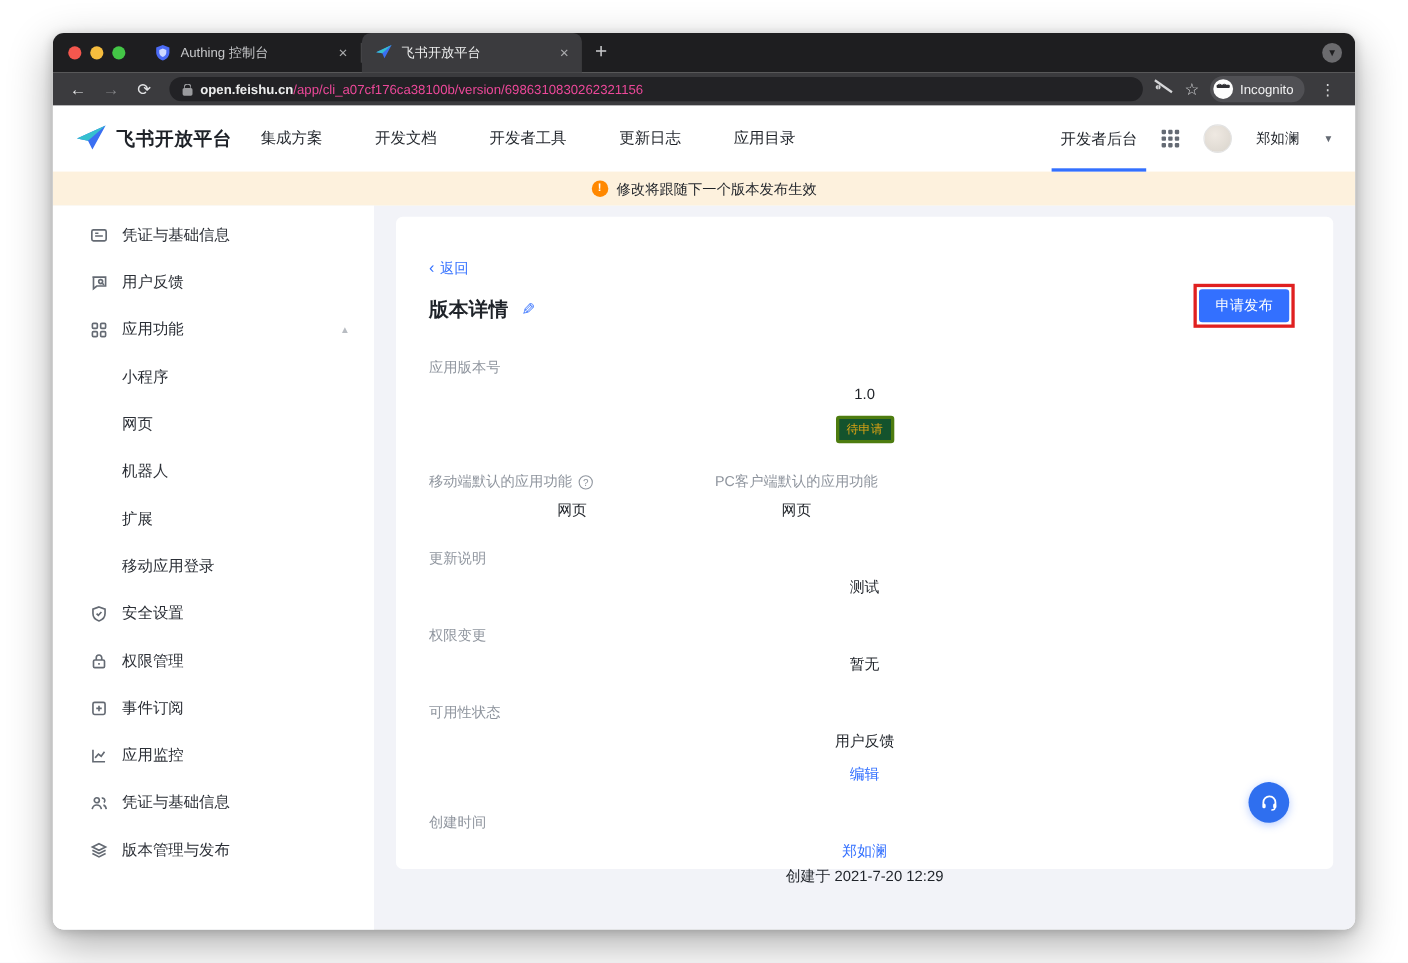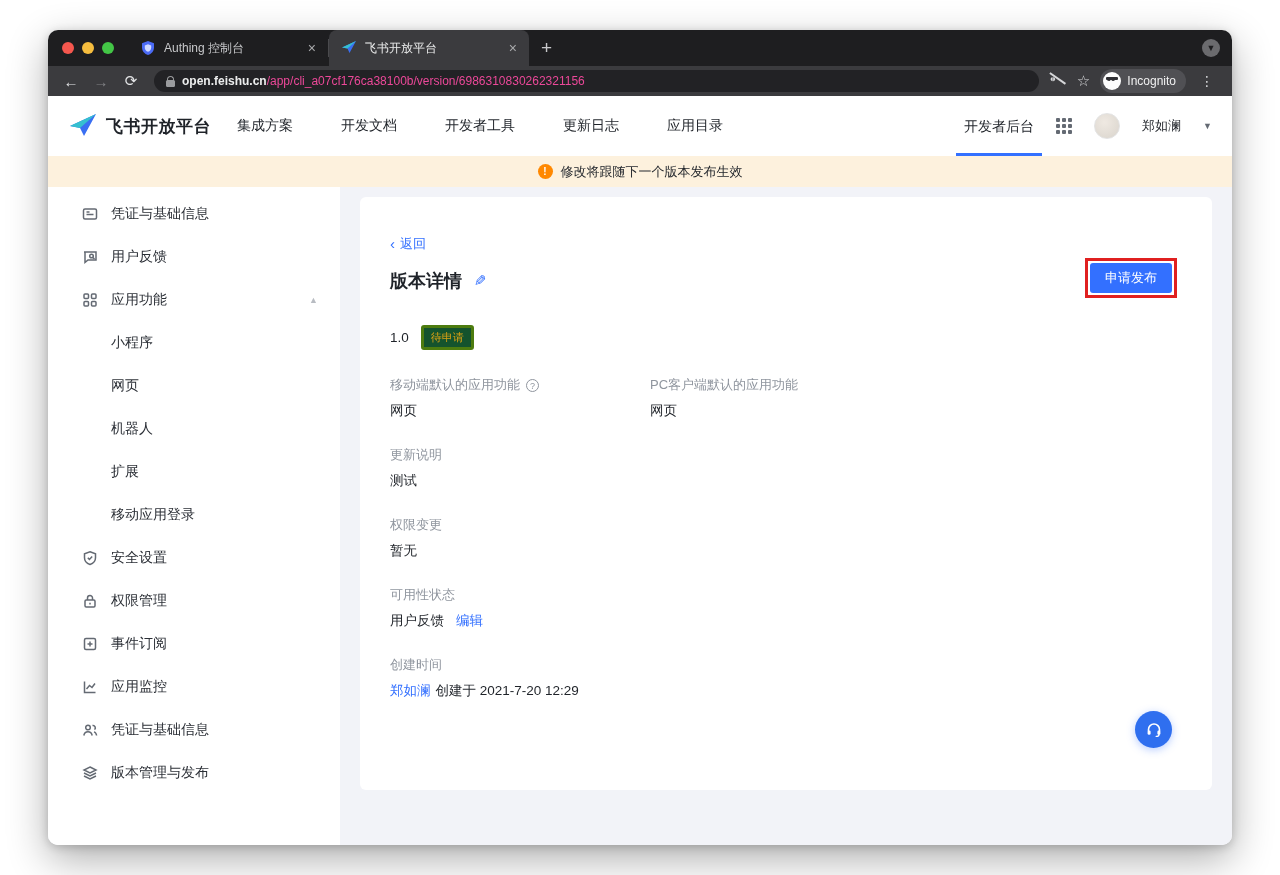--- a/index.html
+++ b/index.html
@@ -80,21 +80,21 @@
   .back-chevron { font-size:15px; line-height:10px; }
   .page-title-row { margin-top:16px; display:flex; align-items:center; gap:12px; }
   .page-title { font-size:18px; font-weight:bold; color:#1f2329; }
   .pencil-ico { color:#3370ff; font-size:15px; transform:scaleX(-1); display:inline-block; }
 
   .publish-wrap { position:absolute; top:61px; right:35px; border:3px solid #e02020; padding:2px; }
   .publish-btn { background:#3370ff; color:#fff; font-size:13px; border:none; padding:6px 15px; border-radius:3px; font-family:inherit; }
 
   .field { margin-top:26px; }
   .field-label { font-size:13px; color:#8f959e; display:flex; align-items:center; gap:6px; }
-  .field-value { margin-top:8px; font-size:13.5px; color:#1f2329; display:flex; align-items:center; gap:12px; }
+  .field-value { margin-top:8px; font-size:13.5px; color:#1f2329; display:flex; align-items:center; gap:12px;flex-direction:column; }
   .fields-start { margin-top:32px; }
   .two-col { display:flex; }
   .two-col .col-l { width:260px; flex:0 0 260px; }
   .badge-pending { font-size:11px; color:#d9a114; border:3px solid #4d7c0f; background:#14532d; border-radius:3px; padding:2px 7px; }
   .help-circ { width:13px; height:13px; border:1px solid #8f959e; border-radius:50%; color:#8f959e; font-size:9px; text-align:center; line-height:12px; }
   .link-blue { color:#3370ff; }
 
   .fab { position:absolute; right:40px; bottom:42px; width:37px; height:37px; border-radius:50%; background:#2f6fef; display:flex; align-items:center; justify-content:center; box-shadow:0 2px 8px rgba(51,112,255,.35); }
   .fab svg { width:18px; height:18px; }
 </style>
@@ -307,20 +307,21 @@
         <div class="page-title-row">
           <span class="page-title">版本详情</span>
           <span class="pencil-ico">✎</span>
         </div>
 
         <div class="publish-wrap">
           <button class="publish-btn">申请发布</button>
         </div>
 
         <div class="field fields-start">
+          <div class="field-label">应用版本号</div>
           <div class="field-value">
             <span>1.0</span>
             <span class="badge-pending">待申请</span>
           </div>
         </div>
 
         <div class="field two-col">
           <div class="col-l">
             <div class="field-label">
               <span>移动端默认的应用功能</span>

